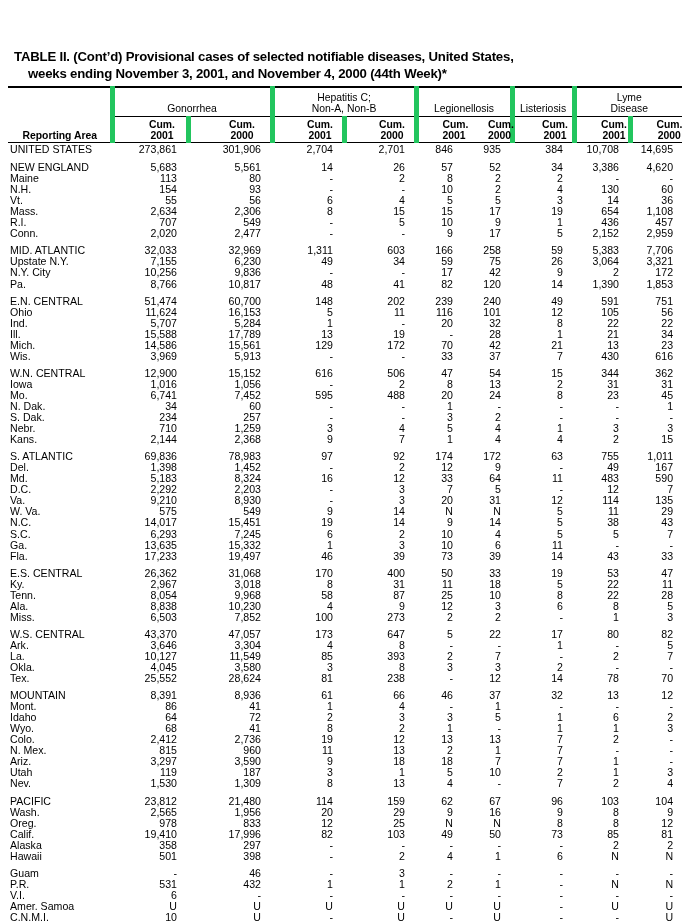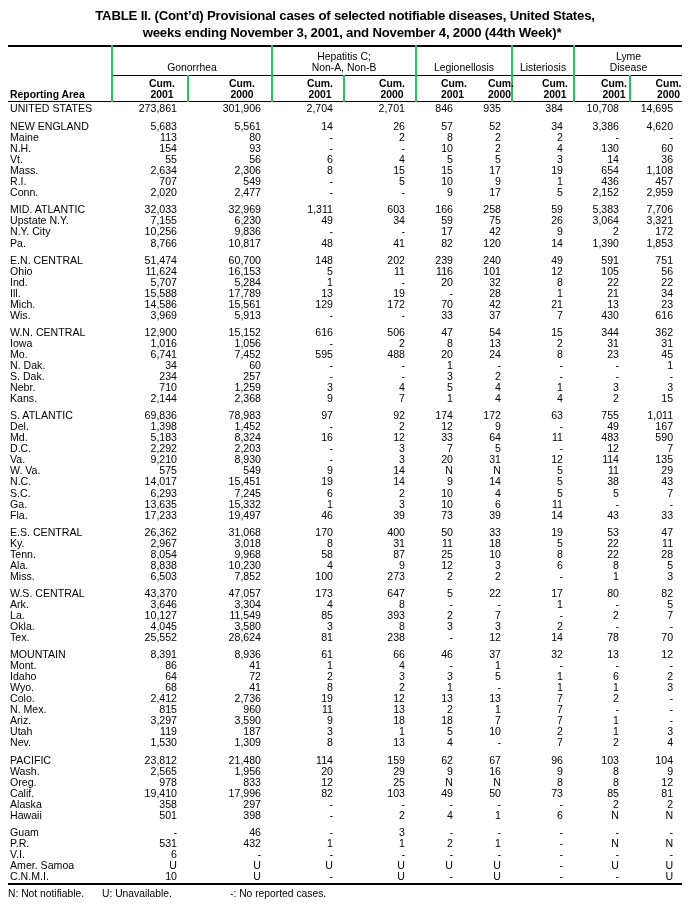--- a/index.html
+++ b/index.html
@@ -17,26 +17,26 @@
   #page {
     position: relative;
     width: 690px;
     height: 922px;
     box-sizing: border-box;
     padding: 6px 8px 0 8px;
   }
 
   
   .title-block {
-    text-align: center;
     font-weight: bold;
     font-size: 13.2px;
     line-height: 16.5px;
     letter-spacing: -0.2px;
     padding: 2px 6px 4px 6px;
+    margin-top: 41px;
   }
   .title-line { display: block; white-space: nowrap; }
   .title-line.l2 { padding-left: 14px; }
 
   
   table.main {
     border-collapse: collapse;
     width: 674px;
     table-layout: fixed;
     font-size: 10.6px;
@@ -78,28 +78,28 @@
   thead td.grp-empty {
     border-bottom: none;
   }
   thead td.cum {
     height: 24px;
     vertical-align: bottom;
     padding-bottom: 1px;
     padding-left: 24px;
   }
   thead td.area-head {
-    text-align: left;
+    text-align: center;
     font-weight: bold;
     padding-left: 2px;
     vertical-align: bottom;
     padding-bottom: 1px;
   }
   thead .bold { font-weight: bold; }
-  .vline-l { border-left: 2px solid #22c55e; }
+  .vline-l { border-left: 5px solid #22c55e; }
 
   
   tbody td.area {
     text-align: left;
     padding-left: 2px;
     white-space: nowrap;
   }
   tbody td.num {
     text-align: right;
     padding-right: 11px;

